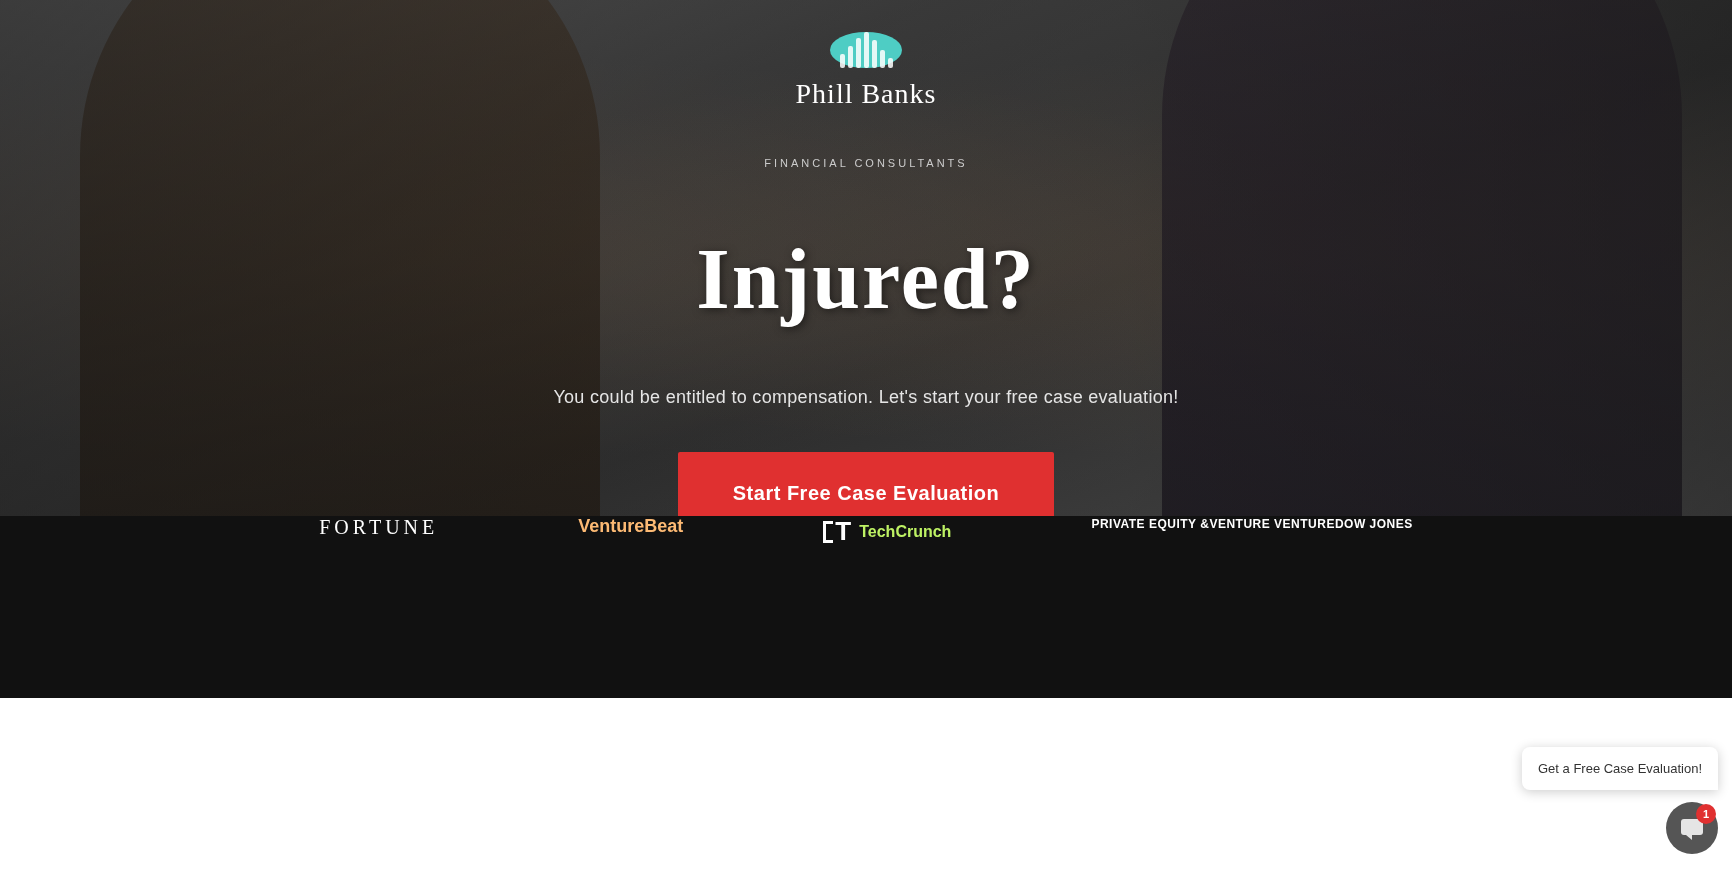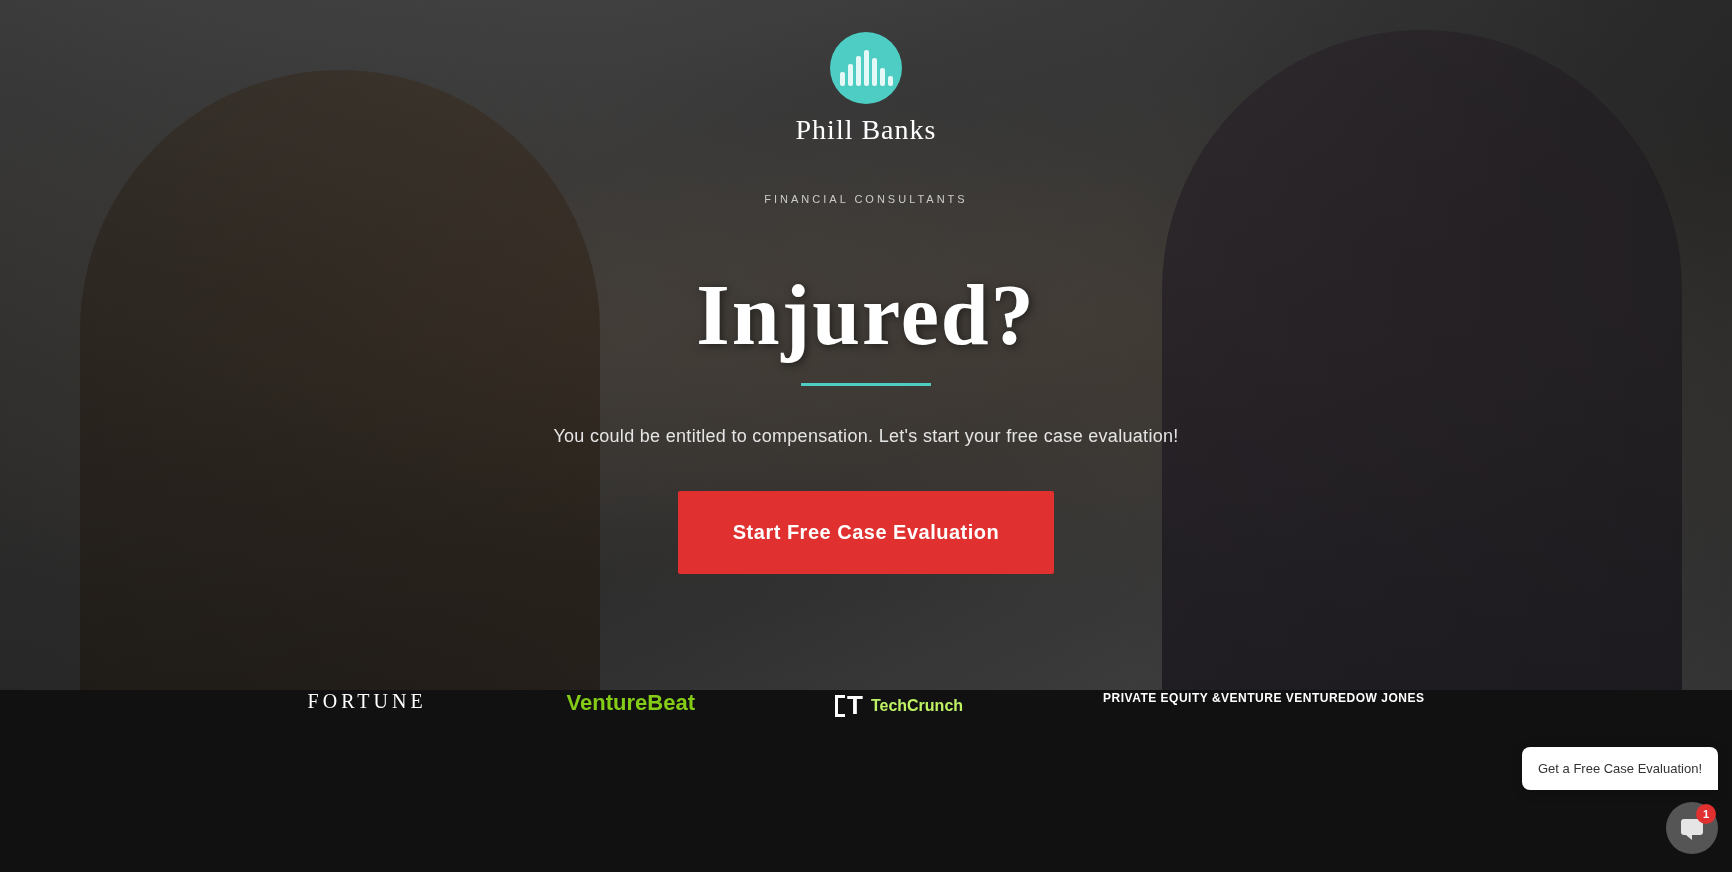--- a/index.html
+++ b/index.html
@@ -7,21 +7,21 @@
     body {
       width: 1732px;
       height: 872px;
       overflow: hidden;
       font-family: Georgia, 'Times New Roman', serif;
     }
 
     .hero-section {
       position: relative;
       width: 1732px;
-      height: 690px;
+      height: 516px;
       overflow: hidden;
       background: #2a2a2a;
     }
 
     .hero-bg {
       position: absolute;
       inset: 0;
       background: linear-gradient(
         to right,
         rgba(20,20,20,0.55) 0%,
@@ -179,23 +179,23 @@
 
     .fortune-logo {
       font-size: 20px;
       letter-spacing: 4px;
       font-weight: 400;
       color: #ffffff;
       font-family: 'Times New Roman', serif;
     }
 
     .venturebeat-logo {
-      font-size: 22px;
-      font-weight: 700;
-      color: #84cc16;
+      font-size: 18px;
+      font-weight: 700;
+      color: #fdba74;
       font-family: Arial, sans-serif;
     }
 
     .techcrunch-wrapper {
       display: flex;
       align-items: center;
       gap: 8px;
     }
 
     .tc-icon {

